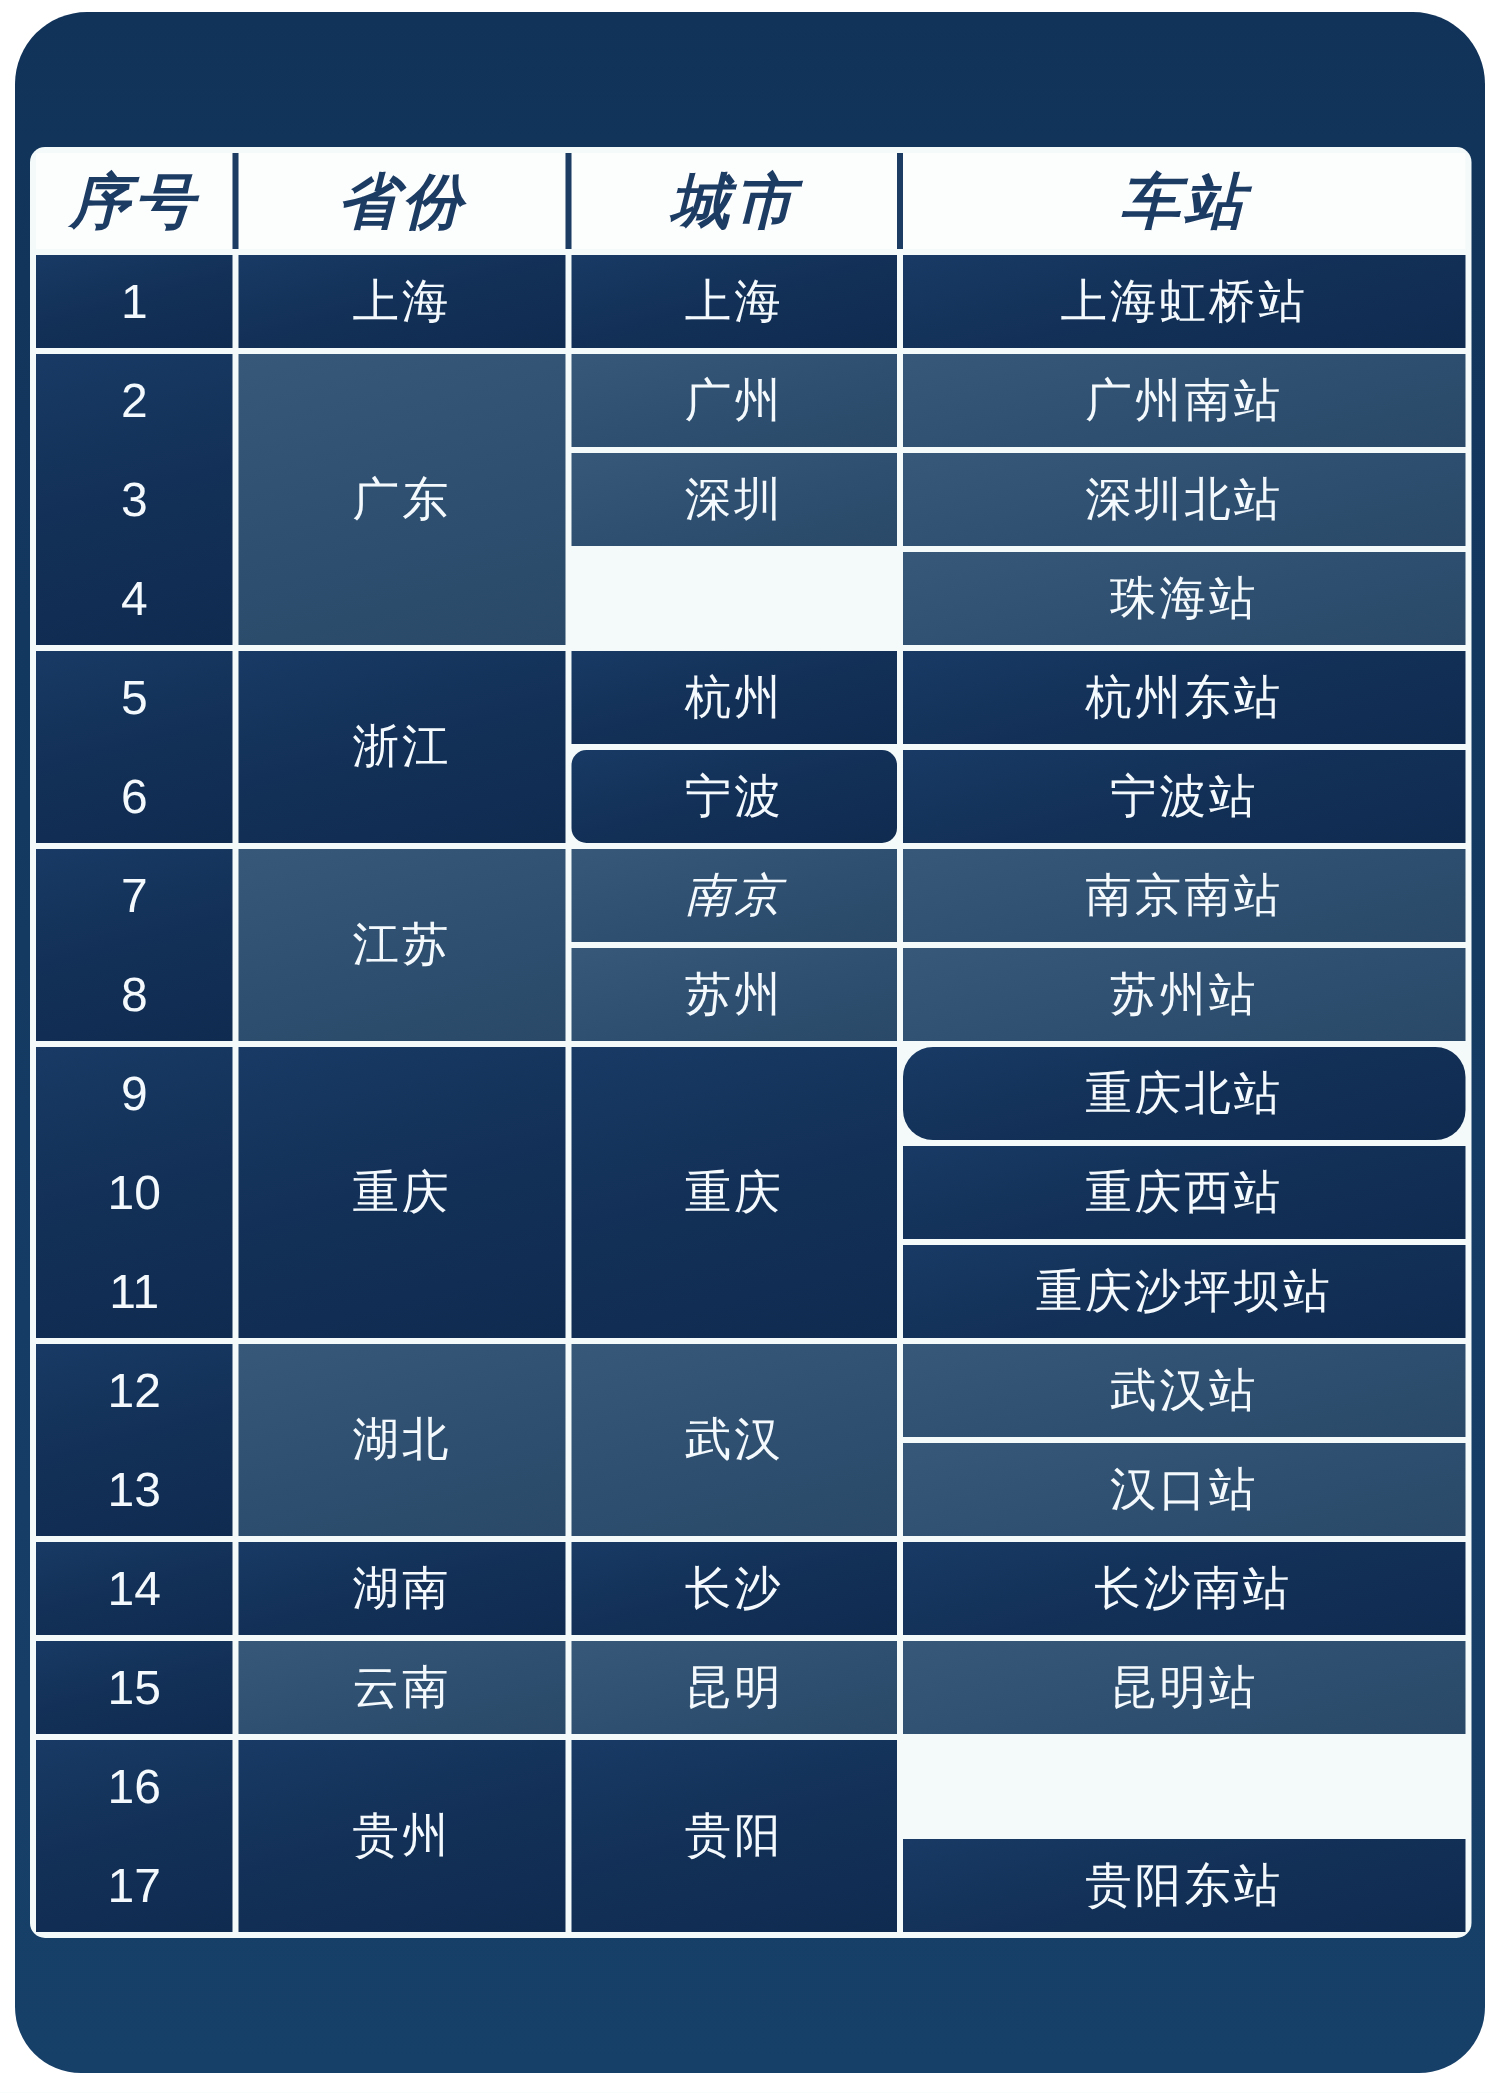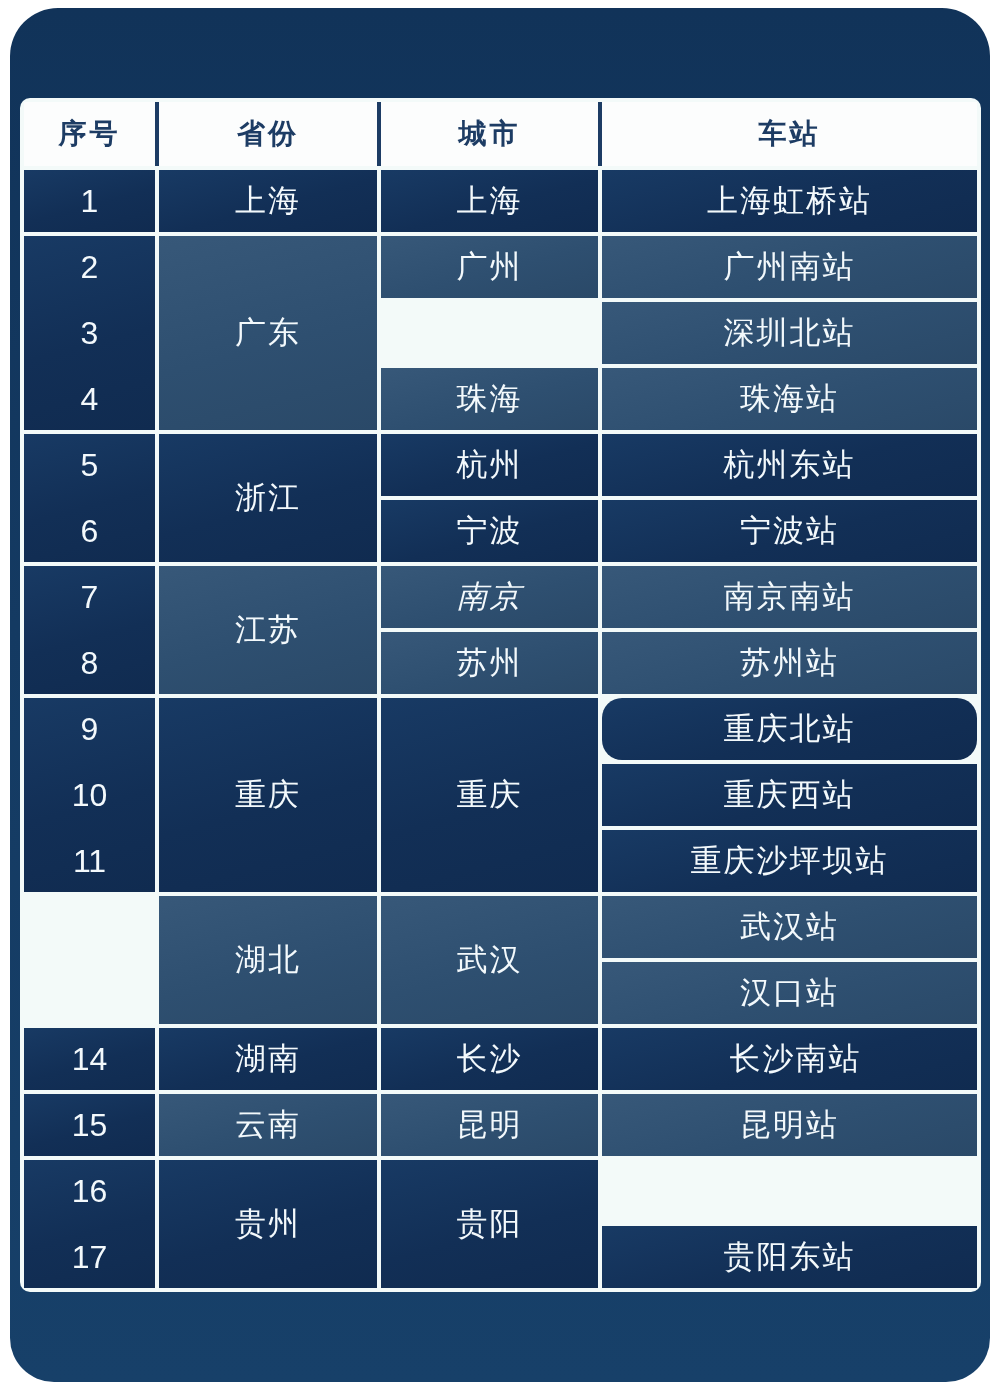--- a/index.html
+++ b/index.html
@@ -26,26 +26,27 @@
     gap: 4px;
     padding: 4px;
     background: #f3faf9;
     border-radius: 10px;
     overflow: hidden;
   }
   .hdr {
     position: relative;
     background: #fcfdfd;
     color: #1d3c64;
-    font-size: 28px;
+    font-size: 40px;
     font-weight: 600;
     letter-spacing: 3px;
     display: flex;
     align-items: center;
     justify-content: center;
+    font-style: italic;
   }
   .hdr-div::before {
     content: "";
     position: absolute;
     left: -4px; top: 0;
     width: 4px; height: 100%;
     background: #1d3c64;
   }
   .cell {
     display: flex;
@@ -88,51 +89,55 @@
       <div class="cell dark" style="grid-area: 2 / 3;">上海</div>
       <div class="cell dark" style="grid-area: 2 / 4;">上海虹桥站</div>
       <div class="cell dark num-cell" style="grid-area: 3 / 1 / span 3; grid-template-rows: repeat(3, 62px);">
         <div class="num">2</div>
         <div class="num">3</div>
         <div class="num">4</div>
       </div>
       <div class="cell light" style="grid-area: 3 / 2 / span 3;">广东</div>
       <div class="cell light" style="grid-area: 3 / 3;">广州</div>
       <div class="cell light" style="grid-area: 3 / 4;">广州南站</div>
+      <div class="cell light" style="grid-area: 4 / 3;">深圳</div>
       <div class="cell light" style="grid-area: 4 / 4;">深圳北站</div>
-      <div class="cell light" style="grid-area: 5 / 3;">珠海</div>
       <div class="cell light" style="grid-area: 5 / 4; text-align: center;">珠海站</div>
       <div class="cell dark num-cell" style="grid-area: 6 / 1 / span 2; grid-template-rows: repeat(2, 62px);">
         <div class="num">5</div>
         <div class="num">6</div>
       </div>
       <div class="cell dark" style="grid-area: 6 / 2 / span 2;">浙江</div>
       <div class="cell dark" style="grid-area: 6 / 3;">杭州</div>
       <div class="cell dark" style="grid-area: 6 / 4;">杭州东站</div>
-      <div class="cell dark" style="grid-area: 7 / 3;">宁波</div>
+      <div class="cell dark" style="grid-area: 7 / 3; border-radius: 10px;">宁波</div>
       <div class="cell dark" style="grid-area: 7 / 4;">宁波站</div>
       <div class="cell dark num-cell" style="grid-area: 8 / 1 / span 2; grid-template-rows: repeat(2, 62px);">
         <div class="num">7</div>
         <div class="num">8</div>
       </div>
       <div class="cell light" style="grid-area: 8 / 2 / span 2;">江苏</div>
       <div class="cell light" style="grid-area: 8 / 3; font-style: italic;">南京</div>
       <div class="cell light" style="grid-area: 8 / 4;">南京南站</div>
       <div class="cell light" style="grid-area: 9 / 3;">苏州</div>
       <div class="cell light" style="grid-area: 9 / 4;">苏州站</div>
       <div class="cell dark num-cell" style="grid-area: 10 / 1 / span 3; grid-template-rows: repeat(3, 62px);">
         <div class="num">9</div>
         <div class="num">10</div>
         <div class="num">11</div>
       </div>
       <div class="cell dark" style="grid-area: 10 / 2 / span 3;">重庆</div>
       <div class="cell dark" style="grid-area: 10 / 3 / span 3;">重庆</div>
       <div class="cell dark" style="grid-area: 10 / 4; border-radius: 20px;">重庆北站</div>
       <div class="cell dark" style="grid-area: 11 / 4;">重庆西站</div>
       <div class="cell dark" style="grid-area: 12 / 4;">重庆沙坪坝站</div>
+      <div class="cell dark num-cell" style="grid-area: 13 / 1 / span 2; grid-template-rows: repeat(2, 62px);">
+        <div class="num">12</div>
+        <div class="num">13</div>
+      </div>
       <div class="cell light" style="grid-area: 13 / 2 / span 2;">湖北</div>
       <div class="cell light" style="grid-area: 13 / 3 / span 2;">武汉</div>
       <div class="cell light" style="grid-area: 13 / 4;">武汉站</div>
       <div class="cell light" style="grid-area: 14 / 4;">汉口站</div>
       <div class="cell dark num-cell" style="grid-area: 15 / 1; grid-template-rows: repeat(1, 62px);">
         <div class="num">14</div>
       </div>
       <div class="cell dark" style="grid-area: 15 / 2;">湖南</div>
       <div class="cell dark" style="grid-area: 15 / 3;">长沙</div>
       <div class="cell dark" style="grid-area: 15 / 4; padding-left: 12px;">长沙南站</div>

